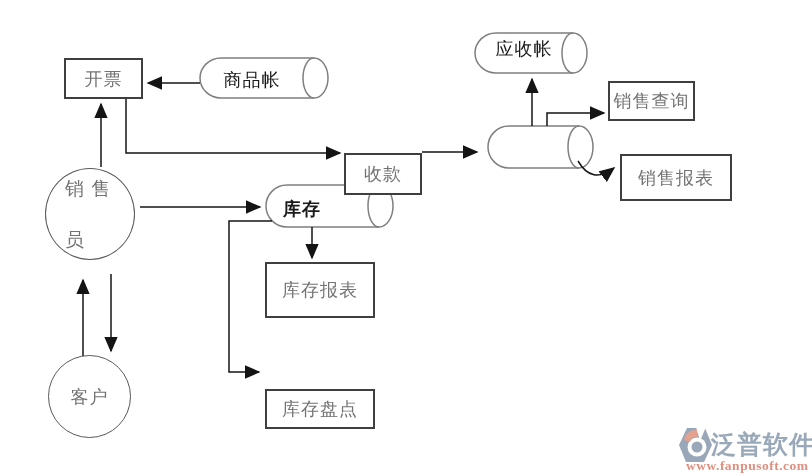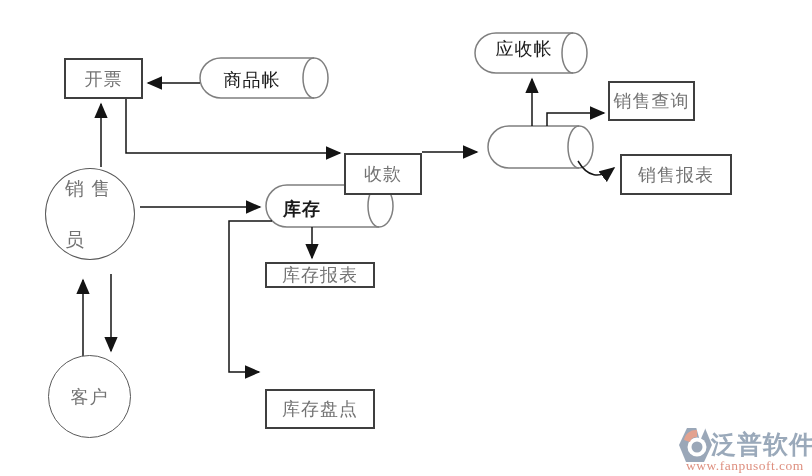--- a/index.html
+++ b/index.html
@@ -11,21 +11,21 @@
         justify-content:center;color:#737373;font-size:18px;letter-spacing:1px;}
   .rect{border:2px solid #3f3f3f;background:#fff;}
   .circle{border:1.5px solid #595959;border-radius:50%;background:#fff;}
   .tape-label{position:absolute;color:#1a1a1a;font-size:18px;letter-spacing:1px;
               text-align:center;}
   .circle-label{display:flex;flex-direction:column;align-items:flex-start;
                 justify-content:center;line-height:30px;font-size:19px;gap:21px;}
   .watermark{position:absolute;left:678px;top:426px;width:134px;height:50px;}
   .brand{position:absolute;left:33px;top:2px;font-size:25px;font-weight:600;
          letter-spacing:1px;color:#9aa9ba;white-space:nowrap;}
-  .site{position:absolute;left:8px;top:32px;font-size:13.5px;font-weight:normal;
+  .site{position:absolute;left:8px;top:32px;font-size:13.5px;font-weight:bold;
         font-family:"Liberation Serif","DejaVu Serif",serif;color:#de8f7f;
         letter-spacing:0.5px;white-space:nowrap;}
 </style>
 </head>
 <body>
 
 <div class="stage">
 
   <svg class="layer" width="812" height="476" viewBox="0 0 812 476">
     <defs>
@@ -63,24 +63,24 @@
 
   <div class="node rect" style="left:64px;top:58px;width:79px;height:41px;">
     <span>开票</span>
   </div>
   <div class="node rect" style="left:344px;top:126px;width:78px;height:42px;margin-top:27px;">
     <span>收款</span>
   </div>
   <div class="node rect" style="left:608px;top:81px;width:87px;height:40px;">
     <span>销售查询</span>
   </div>
-  <div class="node rect" style="left:620px;top:154px;width:112px;height:41px;">
+  <div class="node rect" style="left:620px;top:154px;width:112px;height:47px;">
     <span>销售报表</span>
   </div>
-  <div class="node rect" style="left:265px;top:262px;width:110px;height:26px;">
+  <div class="node rect" style="left:265px;top:262px;width:110px;height:56px;">
     <span>库存报表</span>
   </div>
   <div class="node rect" style="left:265px;top:357px;width:110px;height:40px;margin-top:32px;">
     <span>库存盘点</span>
   </div>
 
   <div class="node circle circle-label" style="left:45px;top:168px;width:90px;height:92px;padding-left:19px;">
     <span>销 售</span>
     <span>员</span>
   </div>

